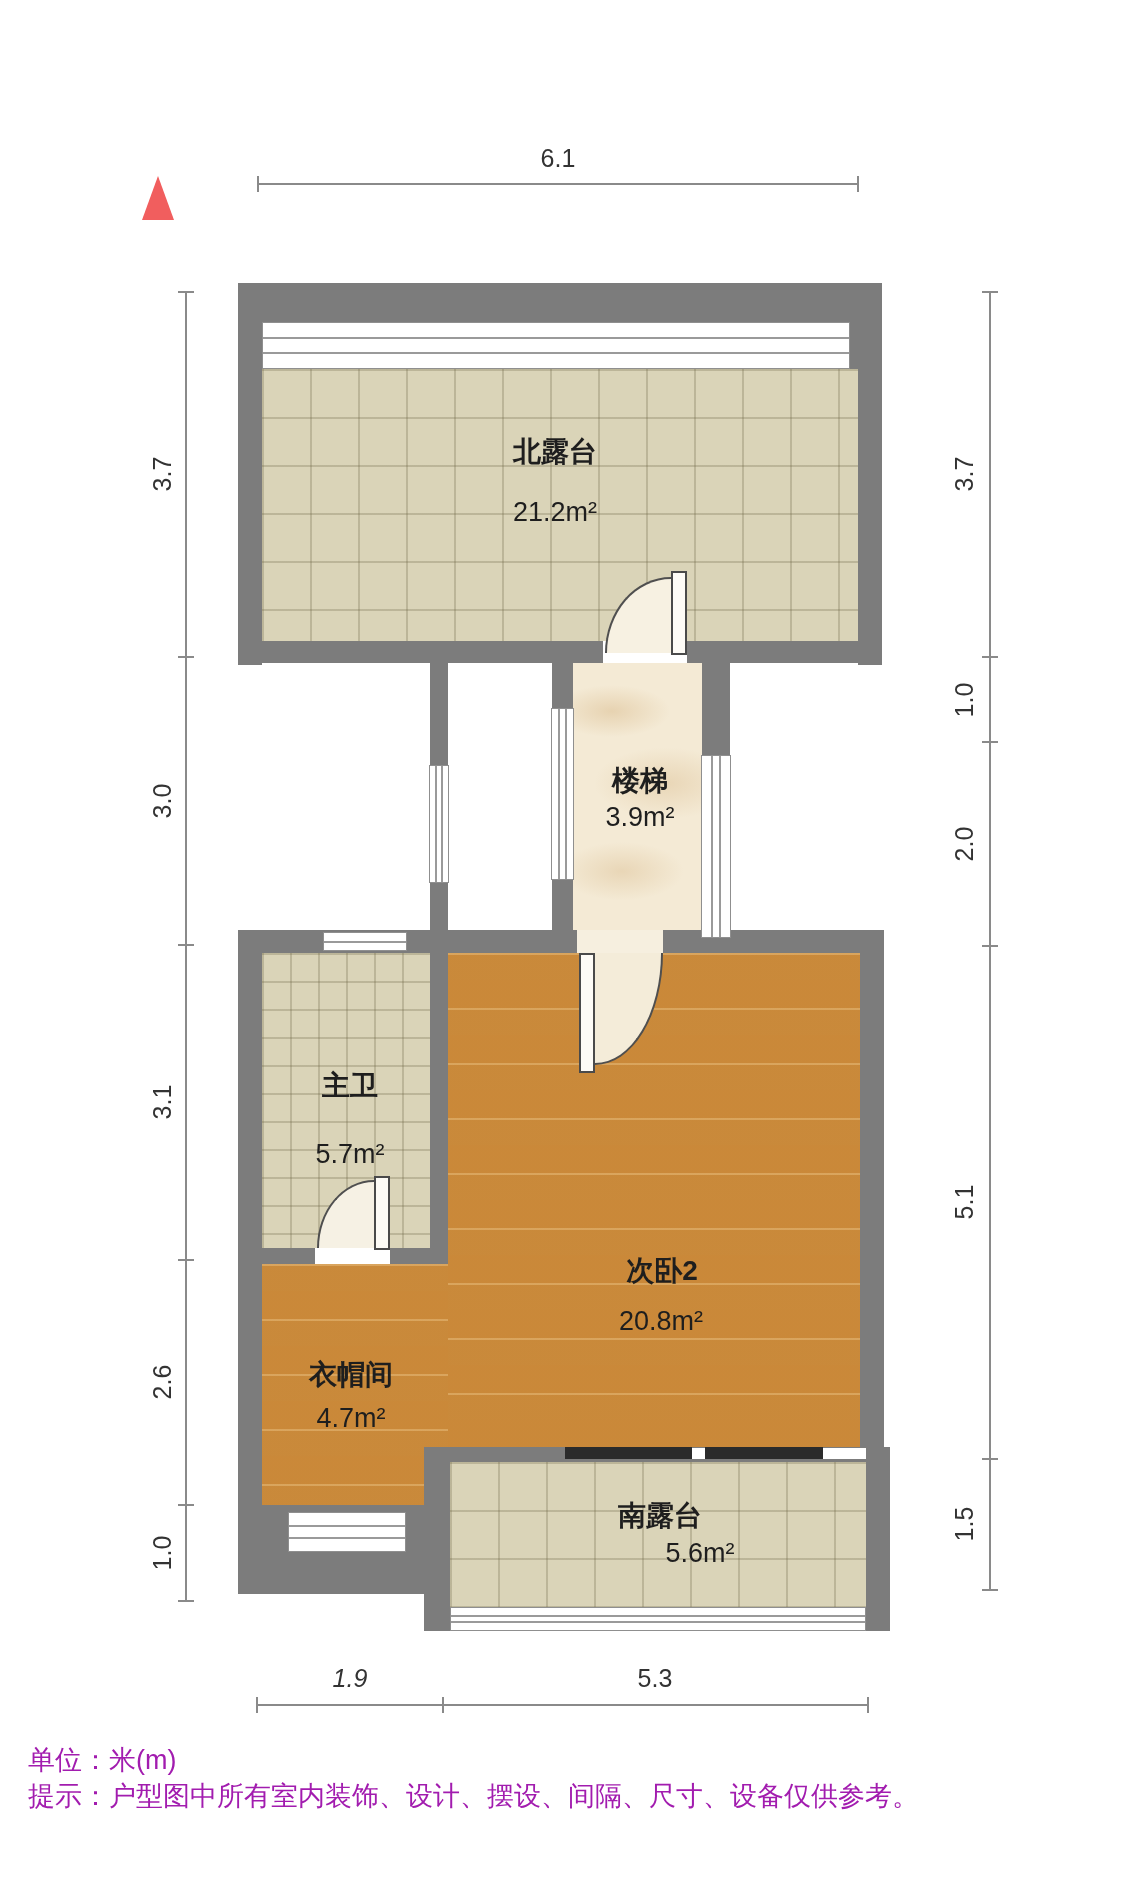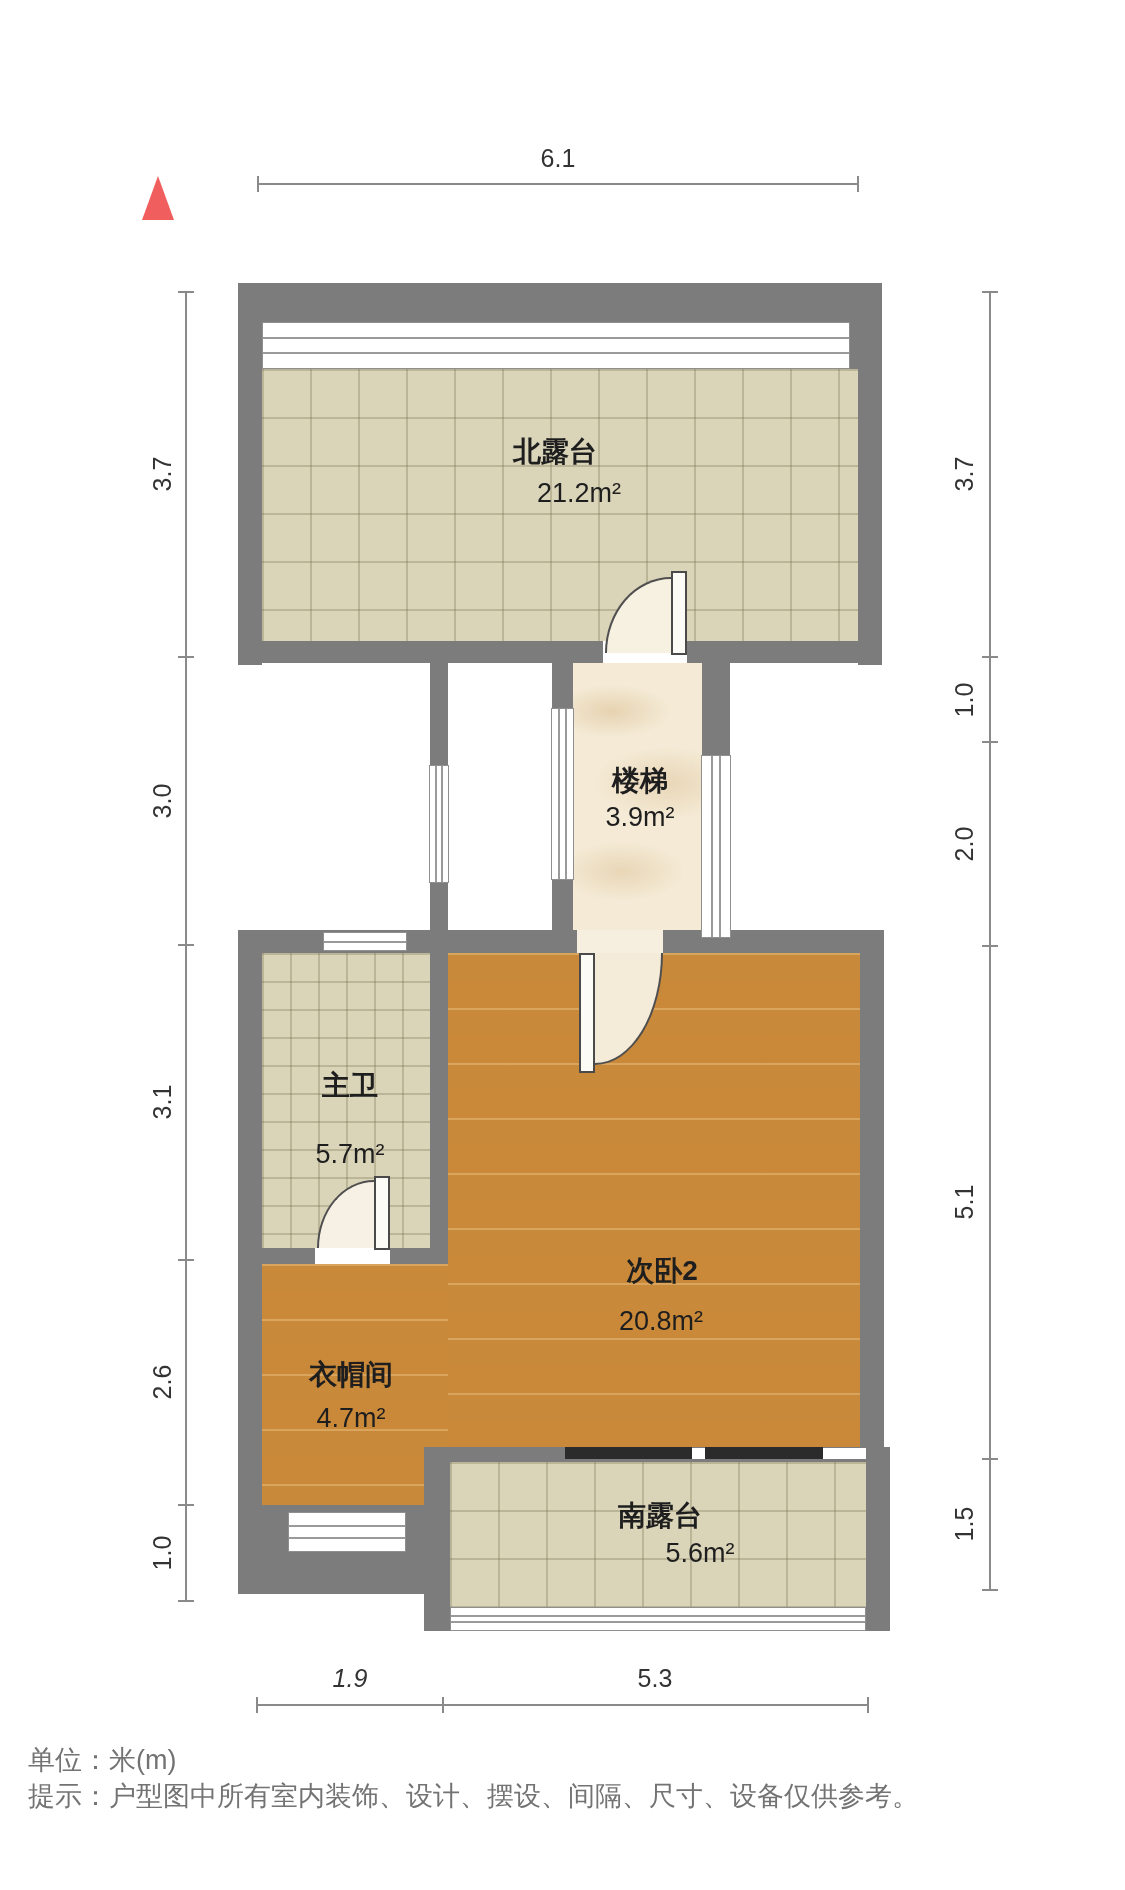--- a/index.html
+++ b/index.html
@@ -56,21 +56,21 @@
   .dimlabel.rot{transform:translate(-50%,-50%) rotate(-90deg);}
 
   .room-label{position:absolute;transform:translate(-50%,-50%);text-align:center;white-space:nowrap;color:var(--labeltext);}
   .room-name{font-size:28px;font-weight:bold;}
   .room-area{font-size:27px;font-weight:normal;}
 
   .north{position:absolute;width:0;height:0;
          border-left:16px solid transparent;border-right:16px solid transparent;
          border-bottom:44px solid var(--north);}
 
-  .footer-line{position:absolute;left:28px;font-size:27px;color:#737373;white-space:nowrap;}
+  .footer-line{position:absolute;left:28px;font-size:27px;color:#a21caf;white-space:nowrap;}
 </style>
 </head>
 <body>
 
 <div class="page">
 
   <div class="north" style="left:142px;top:176px;"></div>
 
   <div class="floor tile" style="left:262px;top:369px;width:596px;height:272px;"></div>
   <div class="floor marble" style="left:573px;top:663px;width:129px;height:267px;"></div>
@@ -117,21 +117,21 @@
   <div class="swing tl" style="left:605px;top:577px;width:66px;height:76px;background:#f7f1e2;"></div>
   <div class="leaf" style="left:671px;top:571px;width:16px;height:84px;"></div>
 
   <div class="swing br" style="left:595px;top:953px;width:68px;height:112px;"></div>
   <div class="leaf" style="left:579px;top:953px;width:16px;height:120px;"></div>
 
   <div class="swing tl" style="left:317px;top:1180px;width:57px;height:68px;background:#f6f1e4;"></div>
   <div class="leaf" style="left:374px;top:1176px;width:16px;height:74px;"></div>
 
   <div class="room-label" style="left:555px;top:452px;"><span class="room-name">北露台</span></div>
-  <div class="room-label" style="left:555px;top:493px;margin-left:24px;"><span class="room-area">21.2m²</span></div>
+  <div class="room-label" style="left:555px;top:512px;"><span class="room-area">21.2m²</span></div>
 
   <div class="room-label" style="left:640px;top:781px;"><span class="room-name">楼梯</span></div>
   <div class="room-label" style="left:640px;top:817px;"><span class="room-area">3.9m²</span></div>
 
   <div class="room-label" style="left:350px;top:1086px;"><span class="room-name">主卫</span></div>
   <div class="room-label" style="left:350px;top:1122px;margin-top:32px;"><span class="room-area">5.7m²</span></div>
 
   <div class="room-label" style="left:662px;top:1271px;"><span class="room-name">次卧2</span></div>
   <div class="room-label" style="left:661px;top:1321px;text-align:center;"><span class="room-area">20.8m²</span></div>
 

